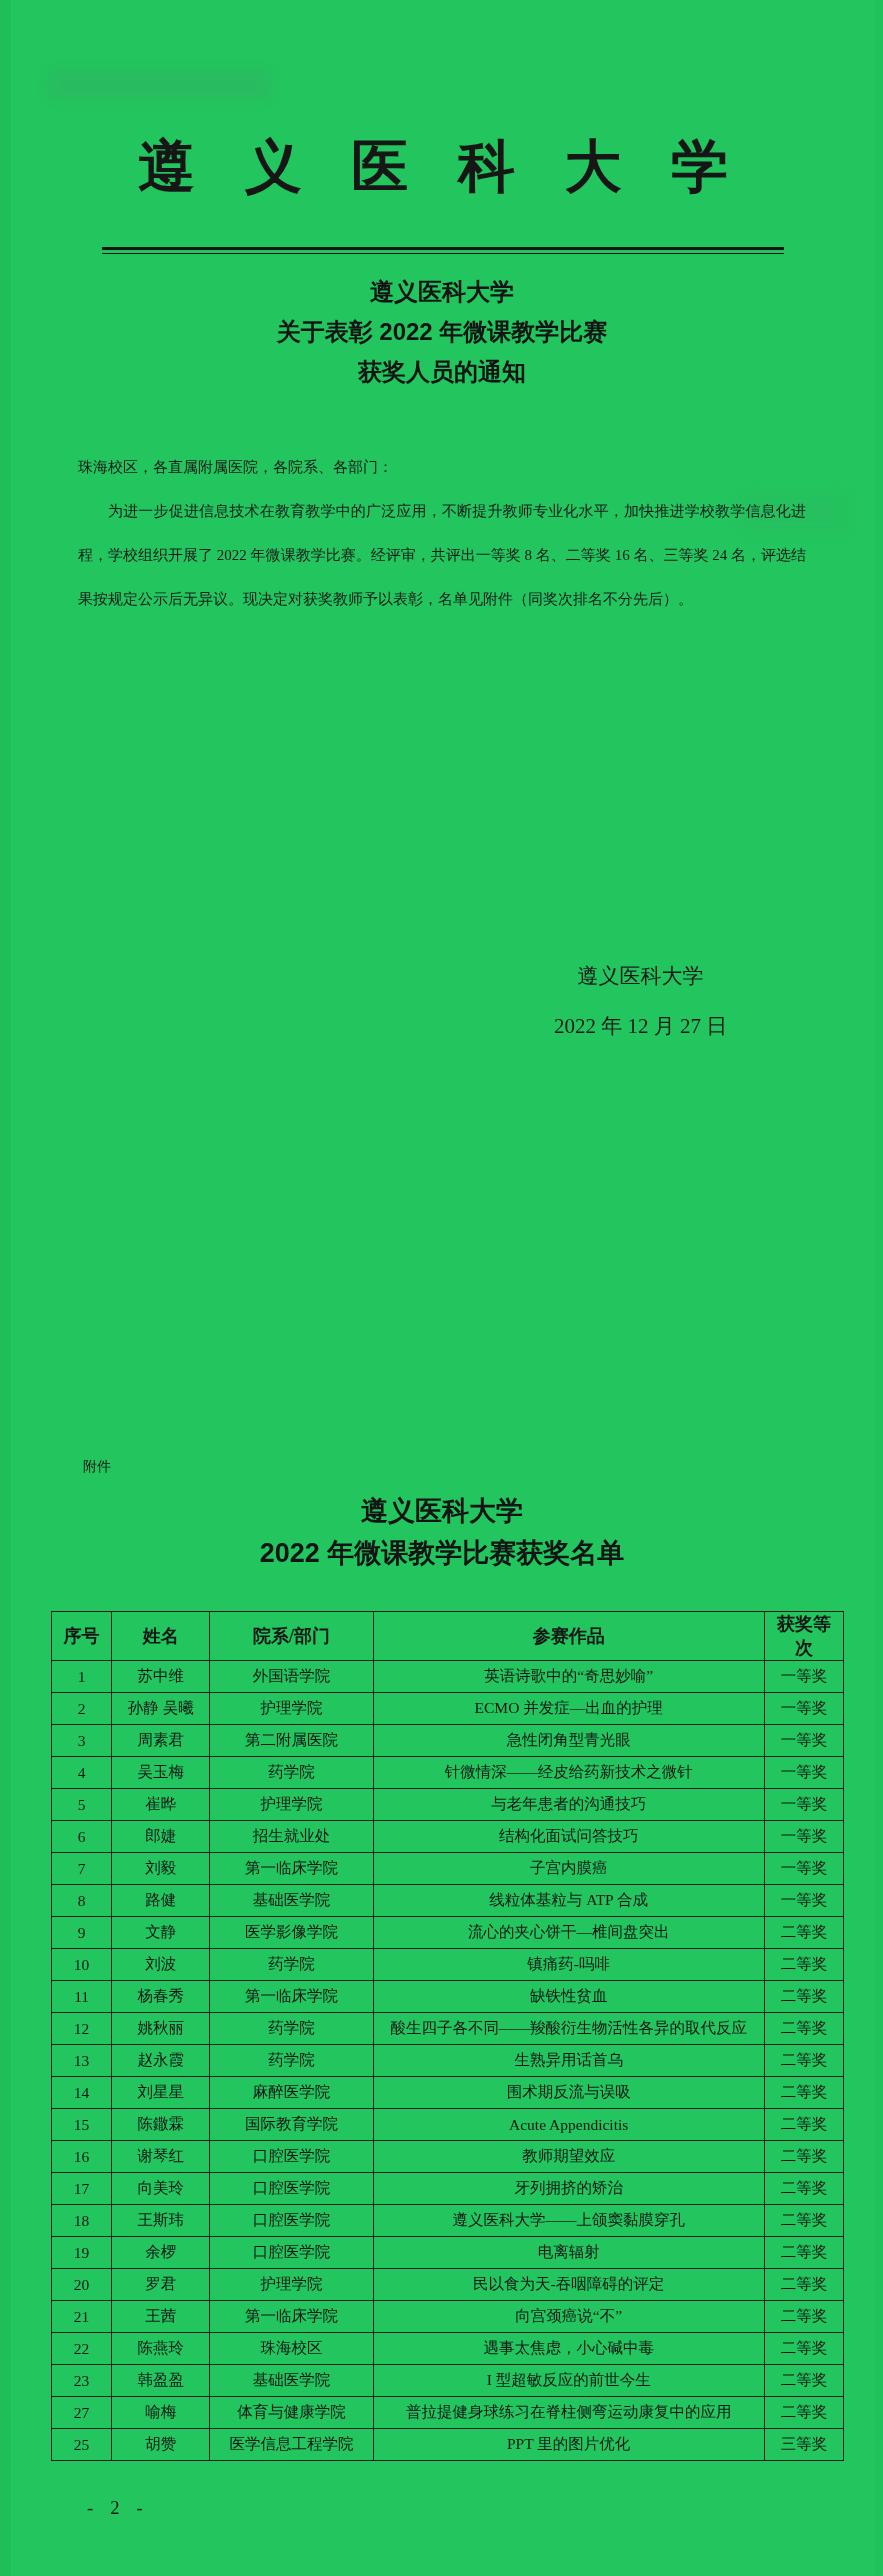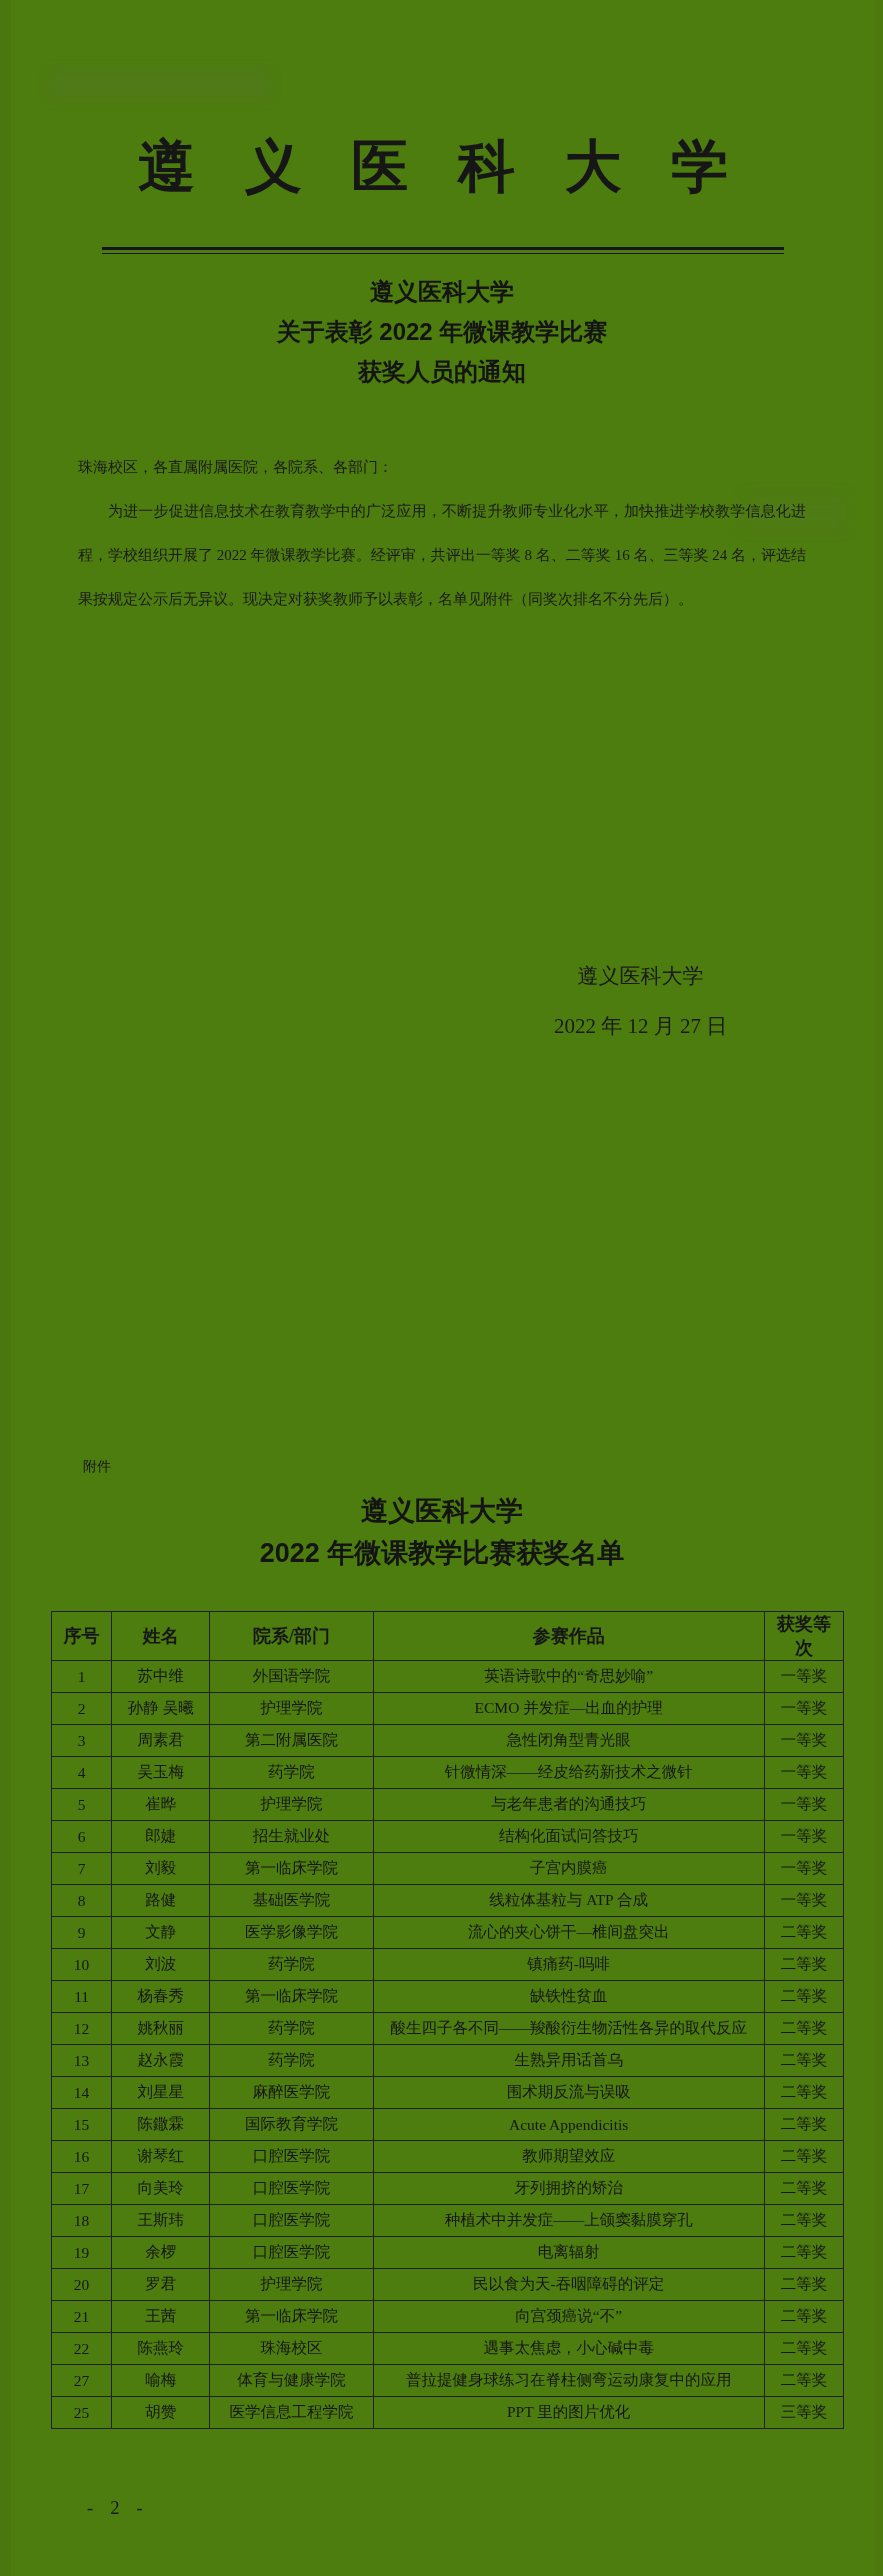--- a/index.html
+++ b/index.html
@@ -1,21 +1,21 @@
 <!DOCTYPE html>
 <html style="font-size:14px"><head>
 <meta charset="utf-8">
 <style>
   html,body { margin:0; padding:0; background:#e8e8e6; }
   .page {
     position:relative;
     width:884px;
     height:2576px;
     margin:0 auto;
-    background:#4d7c0f;
+    background:#22c55e;
     font-family:"Liberation Serif", serif;
     color:#1b1b1b;
     overflow:hidden;
   }
   
   .smudge { position:absolute; pointer-events:none; }
   .smudge-a { left:49px; top:71px; width:221px; height:28px; background:rgba(110,110,110,0.10); filter:blur(6.2px); }
   .smudge-b { left:0; top:0; width:10.6px; height:100%; background:rgba(0,0,0,0.03); }
   .smudge-c { right:0; top:0; width:8.8px; height:100%; background:rgba(0,0,0,0.02); }
   .smudge-d { left:742px; top:495px; width:106px; height:35px; background:rgba(120,120,120,0.05); filter:blur(8px); }
@@ -254,21 +254,21 @@
           <td>17</td>
           <td>向美玲</td>
           <td>口腔医学院</td>
           <td>牙列拥挤的矫治</td>
           <td>二等奖</td>
         </tr>
         <tr>
           <td>18</td>
           <td>王斯玮</td>
           <td>口腔医学院</td>
-          <td>种植术中并发症——上颌窦黏膜穿孔</td>
+          <td>遵义医科大学——上颌窦黏膜穿孔</td>
           <td>二等奖</td>
         </tr>
         <tr>
           <td>19</td>
           <td>余椤</td>
           <td>口腔医学院</td>
           <td>电离辐射</td>
           <td>二等奖</td>
         </tr>
         <tr>
@@ -283,20 +283,27 @@
           <td>王茜</td>
           <td>第一临床学院</td>
           <td>向宫颈癌说“不”</td>
           <td>二等奖</td>
         </tr>
         <tr>
           <td>22</td>
           <td>陈燕玲</td>
           <td>珠海校区</td>
           <td>遇事太焦虑，小心碱中毒</td>
+          <td>二等奖</td>
+        </tr>
+        <tr>
+          <td>23</td>
+          <td>韩盈盈</td>
+          <td>基础医学院</td>
+          <td>I 型超敏反应的前世今生</td>
           <td>二等奖</td>
         </tr>
         <tr>
           <td>27</td>
           <td>喻梅</td>
           <td>体育与健康学院</td>
           <td>普拉提健身球练习在脊柱侧弯运动康复中的应用</td>
           <td>二等奖</td>
         </tr>
         <tr>

